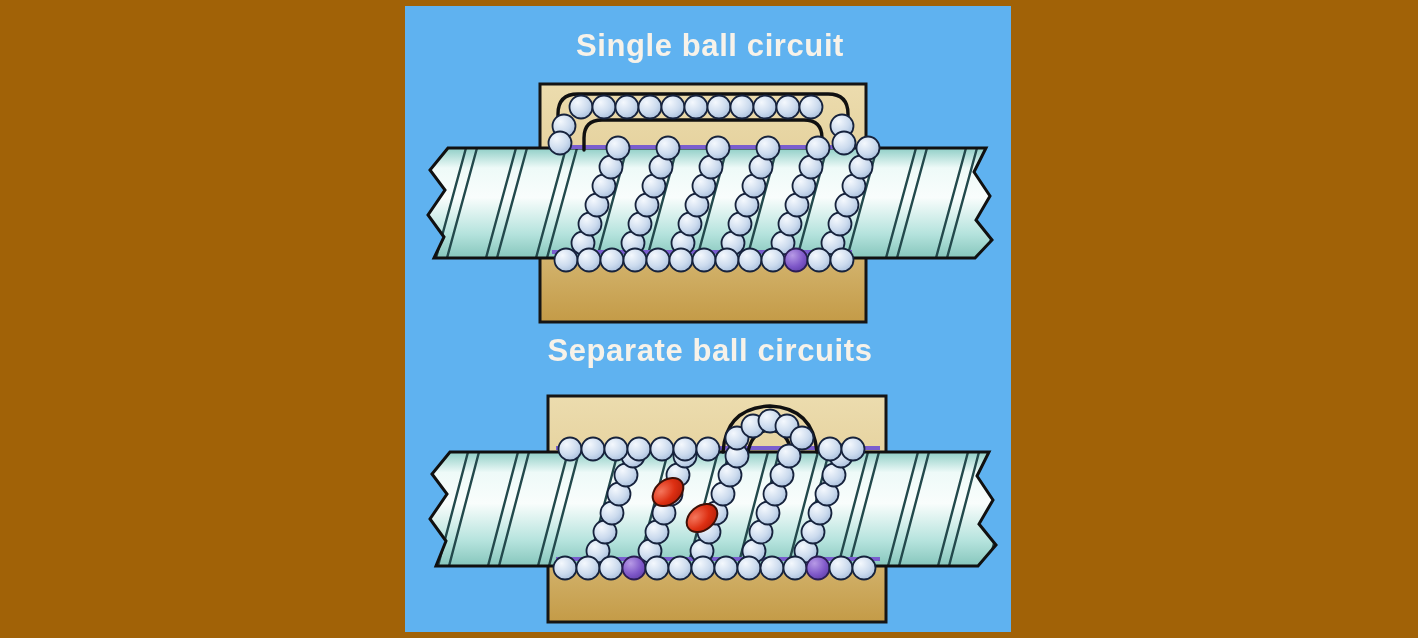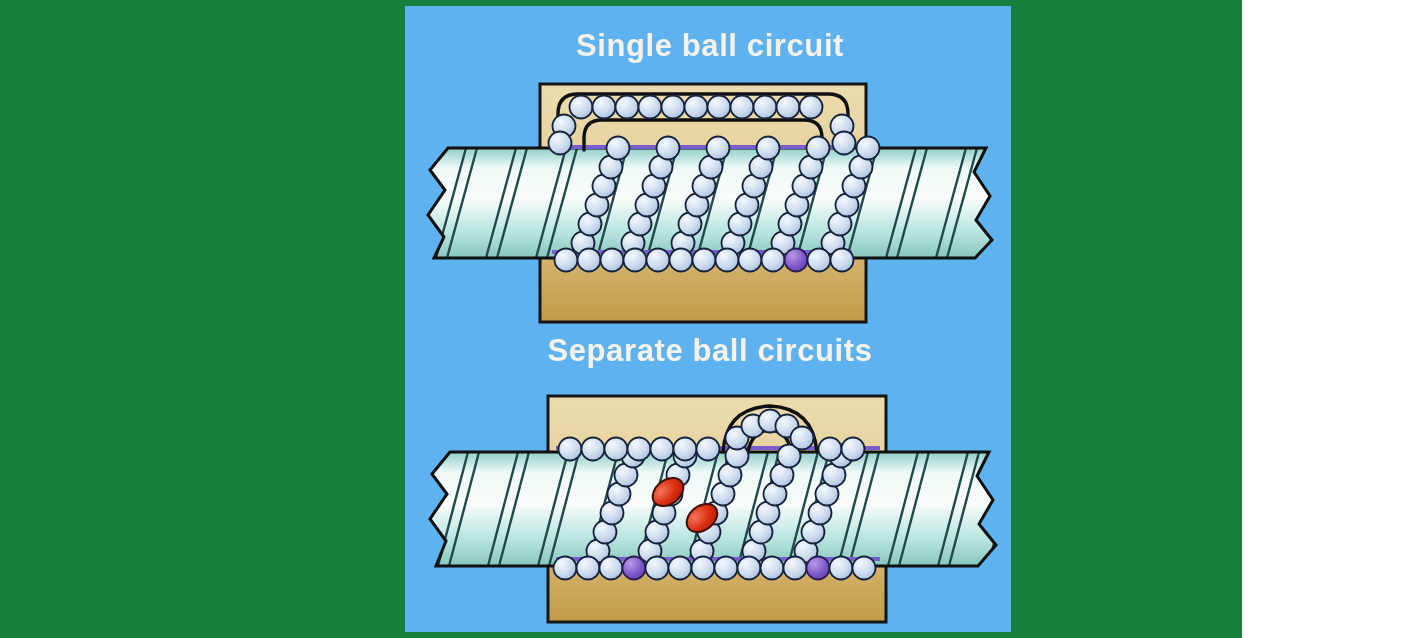--- a/index.html
+++ b/index.html
@@ -1,18 +1,18 @@
 <!DOCTYPE html>
 <html style="--background: #ffffff; --panel-blue: #5fb2f0; --title-cream: #f7f2e9; --nut-light: #ecdcae; --nut-mid: #e2cd96; --nut-gold: #c49b47; --screw-light: #eefaf8; --screw-teal: #b5e3dd; --screw-deep: #8fcec6; --thread-dark: #23494c; --rail-purple: #7a5ecf; --ball-highlight: #f4f8fd; --ball-blue: #ccdbee; --ball-shade: #9db6d6; --ball-red-color: #dd2f12; --ball-purple-color: #7e57c8; --outline: #111111;"><head>
 <meta charset="utf-8">
 <style>
   *{margin:0;padding:0;box-sizing:border-box}
   html,body{width:1418px;height:638px;overflow:hidden;background:#fff;
     font-family:"Liberation Sans",sans-serif}
-  .stage{position:relative;width:1242px;height:638px;background:#15803d}
+  .stage{position:relative;width:1418px;height:638px;background:#a16207}
   .stage svg{position:absolute;left:0;top:0;width:1418px;height:638px}
 
   .panel{fill:var(--panel-blue,#5fb2f0)}
   .nut{fill:url(#nutGrad);stroke:#151515;stroke-width:3}
   .screw-fill{fill:url(#screwGrad);stroke:none}
   .screw-stroke{fill:none;stroke:#101010;stroke-width:3}
   .thread{stroke:var(--thread-dark,#23494c);stroke-width:2.4;fill:none;stroke-linecap:round}
   .rail{fill:var(--rail-purple,#7a5ecf)}
   .tube{fill:none;stroke:#101010;stroke-width:3.4;stroke-linecap:round}
   .ball{fill:url(#ballGrad);stroke:#16223c;stroke-width:1.8}

